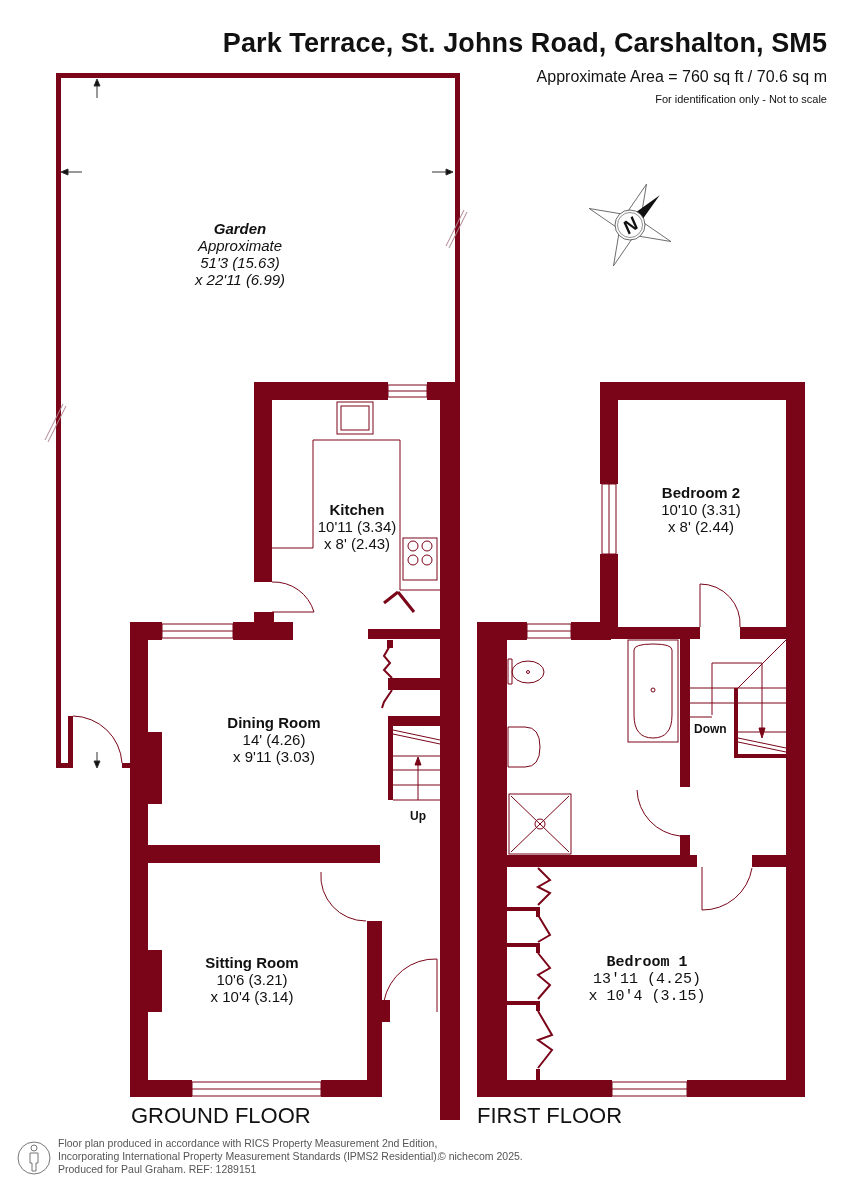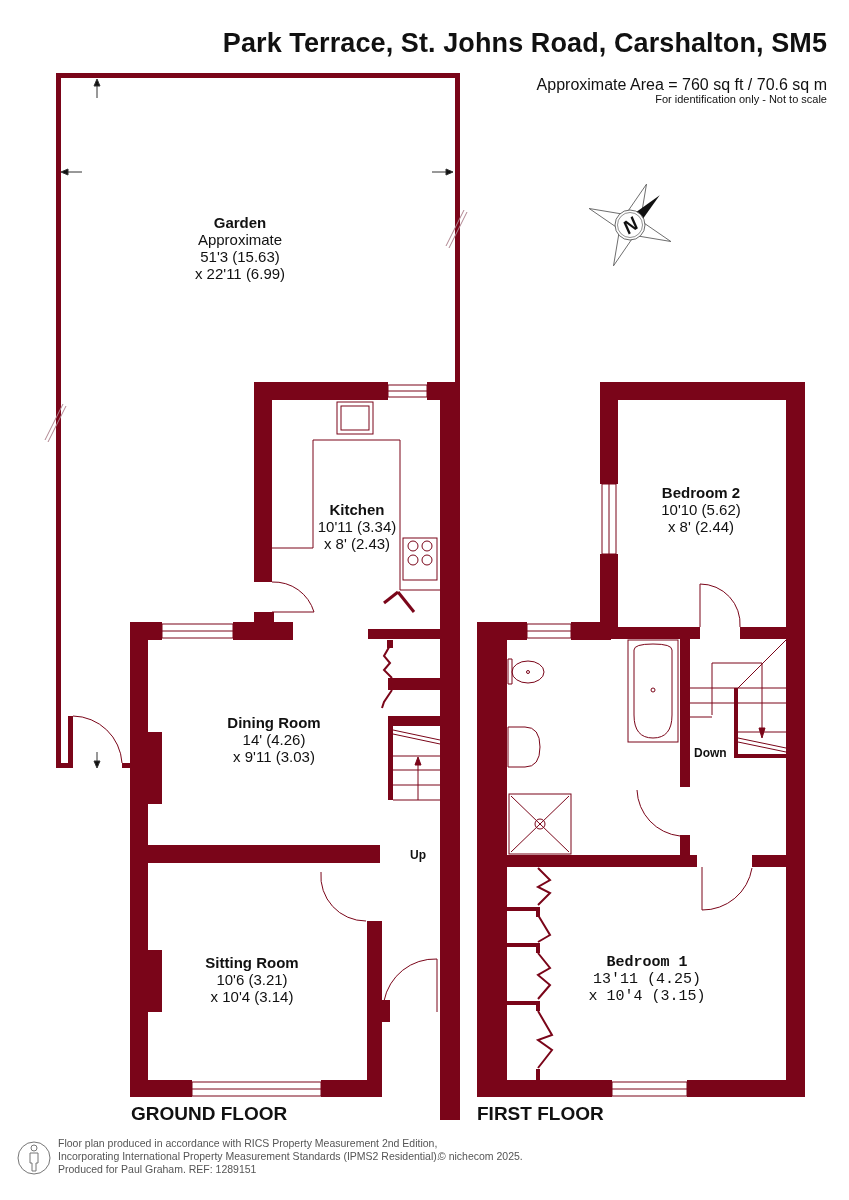--- a/index.html
+++ b/index.html
@@ -1,24 +1,24 @@
 <!DOCTYPE html>
 <html><head>
 <meta charset="utf-8">
 <style>
   html, body { margin: 0; padding: 0; background: #ffffff; }
   body { width: 849px; height: 1200px; position: relative; overflow: hidden; font-family: "Liberation Sans", sans-serif; color: #111; }
   .title { position: absolute; right: 22px; top: 28px; font-size: 27px; font-weight: bold; letter-spacing: 0.1px; white-space: nowrap; }
-  .area { position: absolute; right: 22px; top: 68px; font-size: 16px; white-space: nowrap; margin-top: 8px; }
+  .area { position: absolute; right: 22px; top: 68px; font-size: 16px; white-space: nowrap; }
   .note { position: absolute; right: 22px; top: 93px; font-size: 11px; white-space: nowrap; }
   svg.plan { position: absolute; left: 0; top: 0; }
   .room-label { position: absolute; text-align: center; line-height: 17px; font-size: 15px; white-space: nowrap; }
   .room-label .rn { font-weight: bold; display: block; }
   .room-label span { display: block; }
-  .floor-label { position: absolute; font-size: 19px; font-weight: bold; white-space: nowrap; }
+  .floor-label { position: absolute; font-size: 22px; font-weight: normal; white-space: nowrap; }
   .stair-label { position: absolute; font-size: 12px; font-weight: bold; }
   .footer { position: absolute; left: 58px; top: 1137px; font-size: 10.5px; color: #555; line-height: 13px; white-space: nowrap; }
   .footer .copy { position: absolute; left: 380px; top: 13px; }
   .footer-icon { position: absolute; left: 17px; top: 1138px; }
 </style>
 </head>
 <body>
 
 <div class="title">Park Terrace, St. Johns Road, Carshalton, SM5</div>
 <div class="area">Approximate Area = 760 sq ft / 70.6 sq m</div>
@@ -193,21 +193,21 @@
 
   <g transform="translate(630,225)">
     <polygon points="0,-44 8,-8 44,0 8,8 0,44 -8,8 -44,0 -8,-8" fill="#fff" stroke="#444" stroke-width="0.7" transform="rotate(22)"></polygon>
     <polygon points="0,-42 6,-6 0,0 -6,-6" fill="#111" transform="rotate(45)"></polygon>
     <circle r="15" fill="#fff" stroke="#444" stroke-width="0.8"></circle>
     <circle r="12.5" fill="none" stroke="#444" stroke-width="0.6"></circle>
     <text x="0" y="7" text-anchor="middle" font-family="Liberation Sans, sans-serif" font-size="19" font-weight="bold" font-style="italic" fill="#111" transform="rotate(-35)">N</text>
   </g>
 </svg>
 
-<div class="room-label" style="left:170px;top:214px;width:140px;">
+<div class="room-label" style="left:170px;top:220px;width:140px;font-style:italic;">
   <span class="rn">Garden</span>
   <span>Approximate</span>
   <span>51'3 (15.63)</span>
   <span>x 22'11 (6.99)</span>
 </div>
 <div class="room-label" style="left:294px;top:484px;width:126px;margin-top:17px;">
   <span class="rn">Kitchen</span>
   <span>10'11 (3.34)</span>
   <span>x 8' (2.43)</span>
 </div>
@@ -216,31 +216,31 @@
   <span>14' (4.26)</span>
   <span>x 9'11 (3.03)</span>
 </div>
 <div class="room-label" style="left:184px;top:954px;width:136px;text-align:center;">
   <span class="rn">Sitting Room</span>
   <span>10'6 (3.21)</span>
   <span>x 10'4 (3.14)</span>
 </div>
 <div class="room-label" style="left:636px;top:484px;width:130px;">
   <span class="rn">Bedroom 2</span>
-  <span>10'10 (5.62)</span>
+  <span>10'10 (3.31)</span>
   <span>x 8' (2.44)</span>
 </div>
 <div class="room-label" style="left:584px;top:954px;width:126px;font-family:Liberation Mono, monospace;">
   <span class="rn">Bedroom 1</span>
   <span>13'11 (4.25)</span>
   <span>x 10'4 (3.15)</span>
 </div>
 
-<div class="stair-label" style="left:410px;top:848px;">Up</div>
-<div class="stair-label" style="left:694px;top:746px;">Down</div>
+<div class="stair-label" style="left:410px;top:809px;">Up</div>
+<div class="stair-label" style="left:694px;top:722px;">Down</div>
 
 <div class="floor-label" style="left:131px;top:1103px;">GROUND FLOOR</div>
 <div class="floor-label" style="left:477px;top:1103px;">FIRST FLOOR</div>
 
 <svg class="footer-icon" width="34" height="40" viewBox="0 0 34 40">
   <circle cx="17" cy="20" r="16" fill="none" stroke="#777" stroke-width="1"></circle>
   <circle cx="17" cy="10" r="3" fill="none" stroke="#777" stroke-width="1"></circle>
   <path d="M13 15 L21 15 L21 25 L19 25 L19 33 L15 33 L15 25 L13 25 Z" fill="none" stroke="#777" stroke-width="1"></path>
 </svg>
 <div class="footer">

